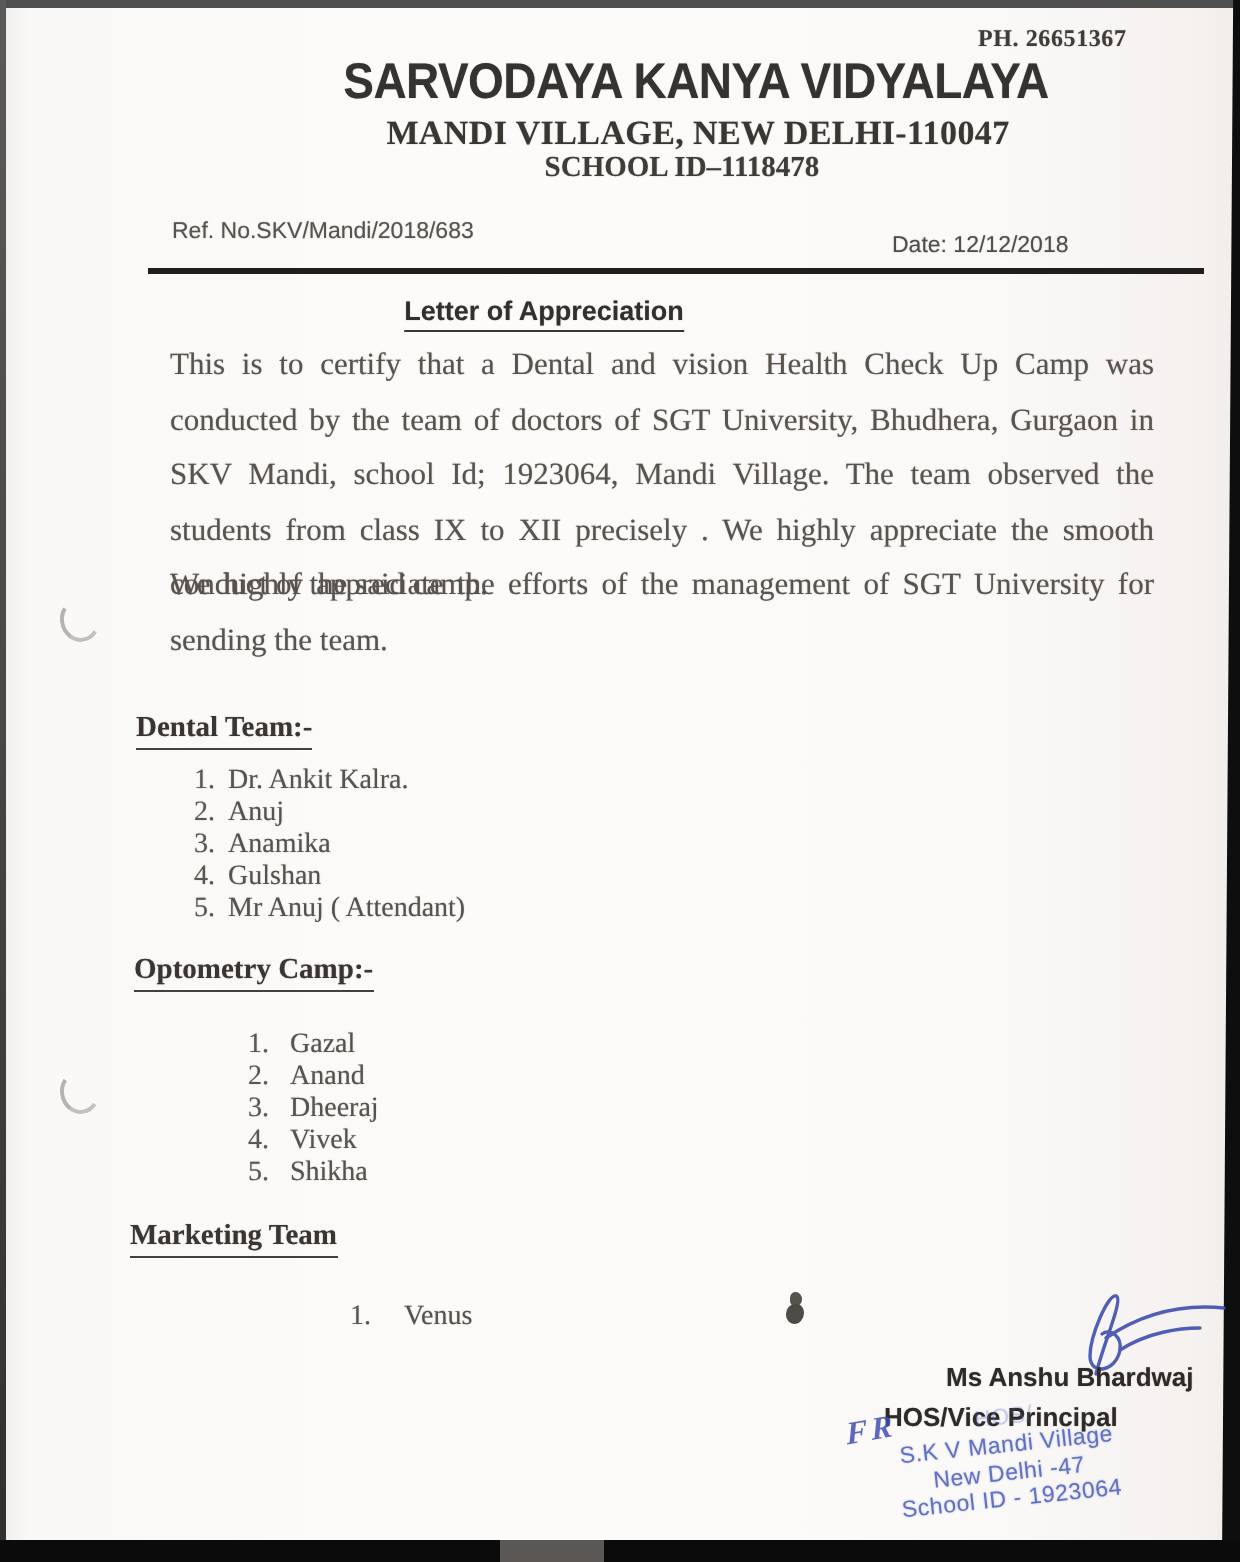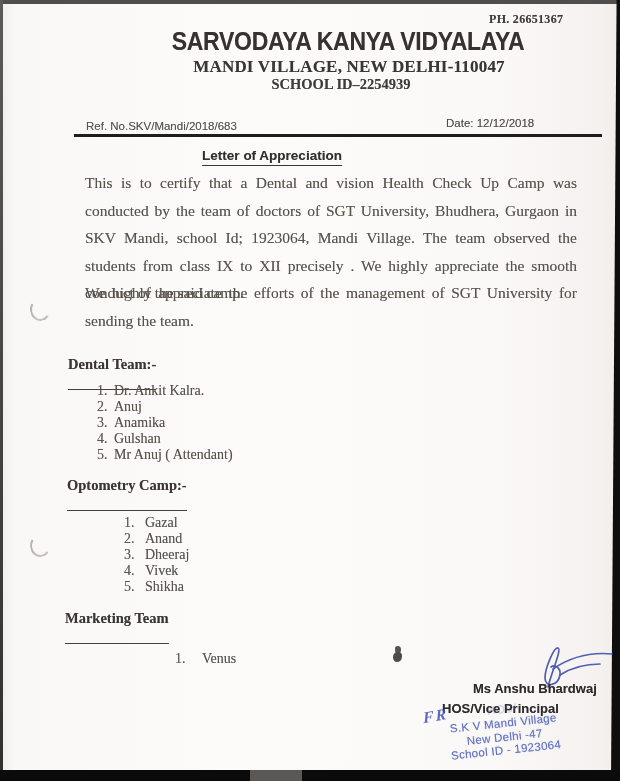--- a/index.html
+++ b/index.html
@@ -24,35 +24,35 @@
   .school-name{top:27px;left:348px;transform:translateX(-50%) scaleX(.92);white-space:nowrap;
     font:bold 25px "Liberation Sans",sans-serif;color:#36322f;letter-spacing:-.3px;}
   .addr{top:57px;left:349px;transform:translateX(-50%);white-space:nowrap;
     font:bold 17px "Liberation Serif",serif;color:#3a3632;letter-spacing:.2px;}
   .school-id{top:76px;left:341px;transform:translateX(-50%);white-space:nowrap;
     font:bold 14.5px "Liberation Serif",serif;color:#403c38;}
   .mail{top:93px;left:297px;transform:translateX(-50%);white-space:nowrap;
     font:12px "Liberation Sans",sans-serif;color:#47433f;}
   .mail b{font-weight:bold;color:#3d3935;}
   .mail .email{border-bottom:1px solid #53504c;padding-bottom:0px;}
-  .ref{top:120px;left:86px;font:11.5px "Liberation Sans",sans-serif;color:#57534d;}
+  .ref{top:110px;left:86px;font:11.5px "Liberation Sans",sans-serif;color:#57534d;}
   .date{top:117px;left:446px;font:11.5px "Liberation Sans",sans-serif;color:#514d48;}
   .rule{top:134px;left:74px;width:528px;height:3px;background:#201e1c;}
 
   .letter-title{top:148px;left:272px;transform:translateX(-50%);white-space:nowrap;
     font:bold 13.5px "Liberation Sans",sans-serif;color:#32302d;
     border-bottom:1.5px solid #3a3733;padding-bottom:2px;}
 
   .para{left:85px;width:492px;font:15.5px "Liberation Serif",serif;line-height:27.5px;
     color:#59534d;text-align:justify;margin:0;}
   .p1{top:169px;}
   .p2{top:279px;}
 
   .th{margin:0;font:bold 14.5px "Liberation Serif",serif;color:#3a3531;
-    border-bottom:1.5px solid #45403b;padding-bottom:16px;white-space:nowrap;}
+    border-bottom:1.5px solid #45403b;padding-bottom:1px;white-space:nowrap;}
   .t1{top:356px;left:68px;}
   .t2{top:477px;left:67px;}
   .t3{top:610px;left:65px;}
 
   ol.tl{margin:12px;padding:0;list-style:none;counter-reset:lic;
     font:14px "Liberation Serif",serif;color:#57524c;}
   ol.tl li{counter-increment:lic;}
   ol.tl li::before{content:counter(lic) ".";display:inline-block;color:#5b5650;}
   .l1{top:371px;left:85px;line-height:20px;}
   .l1 li::before{width:17px;}
@@ -88,21 +88,21 @@
 
   <div class="edge-top"></div>
   <div class="edge-left"></div>
   <div class="edge-right"></div>
   <div class="edge-bottom"></div>
   <div class="edge-bottom-gray"></div>
 
   <div class="abs ph fuzz">PH. 26651367</div>
   <div class="abs school-name fuzz">SARVODAYA KANYA VIDYALAYA</div>
   <div class="abs addr fuzz">MANDI VILLAGE, NEW DELHI-110047</div>
-  <div class="abs school-id fuzz">SCHOOL ID–2254939</div>
+  <div class="abs school-id fuzz">SCHOOL ID–1118478</div>
   <div class="abs ref fuzz">Ref. No.SKV/Mandi/2018/683</div>
   <div class="abs date fuzz">Date: 12/12/2018</div>
   <div class="abs rule"></div>
 
   <div class="abs letter-title fuzz">Letter of Appreciation</div>
   <p class="abs para p1 fuzz">This is to certify that a Dental and vision Health Check Up Camp was conducted by the team of doctors of SGT University, Bhudhera, Gurgaon in SKV Mandi, school Id; 1923064, Mandi Village. The team observed the students from class IX to XII precisely . We highly appreciate the smooth conduct of the said camp.</p>
   <p class="abs para p2 fuzz">We highly appreciate the efforts of the management of SGT University for sending the team.</p>
 
   <h3 class="abs th t1 fuzz">Dental Team:-</h3>
   <ol class="abs tl l1 fuzz">

